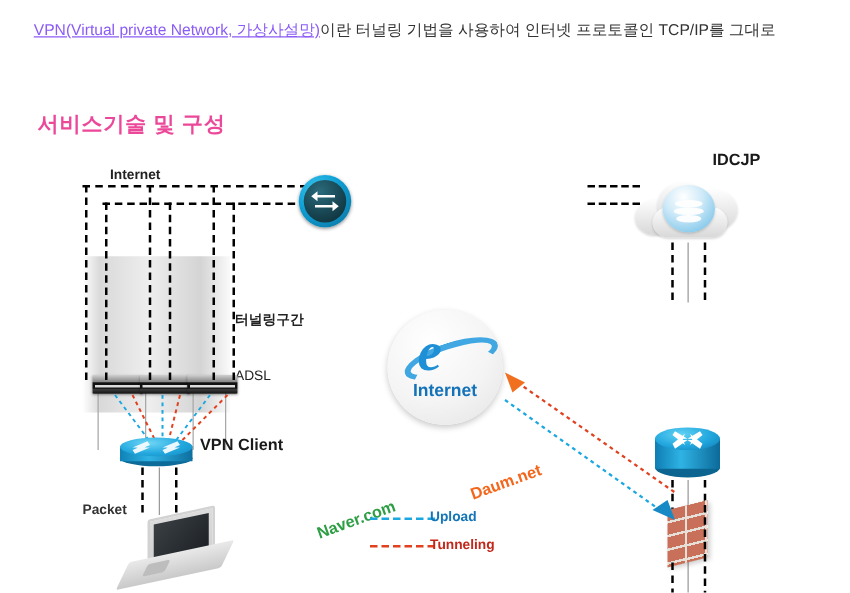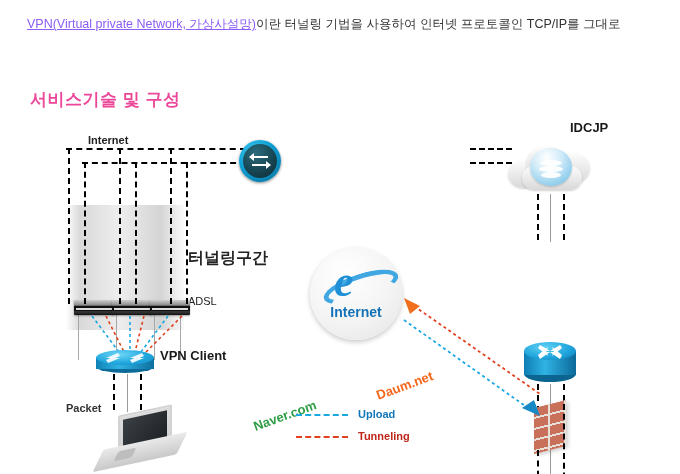--- a/index.html
+++ b/index.html
@@ -16,21 +16,21 @@
              font-size:17px;font-weight:bold;color:#ec4899;letter-spacing:.5px;}
 
   
   .canvas{position:absolute;left:0;top:120px;width:680px;height:354px;}
 
   
   .band{position:absolute;left:66px;top:85px;width:118px;height:125px;
         background:linear-gradient(to right,#ffffff 0%,#d9d9d9 12%,#eeeeee 45%,#d4d4d4 80%,#fafafa 100%);}
   .band-line{position:absolute;width:1px;background:#a8a8a8;top:95px;height:60px;}
 
-  .tunnel-label{position:absolute;left:188px;top:128px;font-size:16px;
+  .tunnel-label{position:absolute;left:188px;top:128px;font-size:11px;
                 font-weight:bold;color:#222;}
   .adsl-label{position:absolute;left:188px;top:175px;font-size:11px;
               font-weight:normal;color:#222;}
   .internet-label{position:absolute;left:88px;top:14px;font-size:11px;
                   font-weight:bold;color:#222;}
 
   
   .modem{position:absolute;width:40px;height:15px;top:180px;
          background:linear-gradient(to bottom,#cfcfcf 0%,#8a8a8a 35%,#111111 42%,#111111 70%,#3a3a3a 78%,#111 100%);
          border-radius:1px;box-shadow:0 1px 2px rgba(0,0,0,.35);}
@@ -129,21 +129,21 @@
 
   .lbl{position:absolute;font-weight:bold;color:#1a1a1a;}
   .lbl-idcjp{left:530px;top:0px;font-size:13px;padding-left:40px;}
   .lbl-vpnclient{left:160px;top:228px;font-size:13px;}
   .lbl-packet{left:66px;top:282px;font-size:11px;color:#333;}
 
   
   .legend{position:absolute;left:296px;top:288px;}
   .lg-row{position:absolute;height:14px;}
   .lg-line{position:absolute;left:0;top:6px;width:52px;height:0;border-top:2px dashed;}
-  .lg-txt{position:absolute;left:62px;top:0;font-size:11px;font-weight:bold;}
+  .lg-txt{position:absolute;left:48px;top:0;font-size:11px;font-weight:bold;}
 </style>
 </head>
 <body>
 
 <div class="intro">
   <span class="hl">VPN(Virtual private Network, 가상사설망)</span><span>이란 터널링 기법을 사용하여 인터넷 프로토콜인 TCP/IP를 그대로</span><br>
 </div>
 
 <div class="sec-title">서비스기술 및 구성</div>
 

